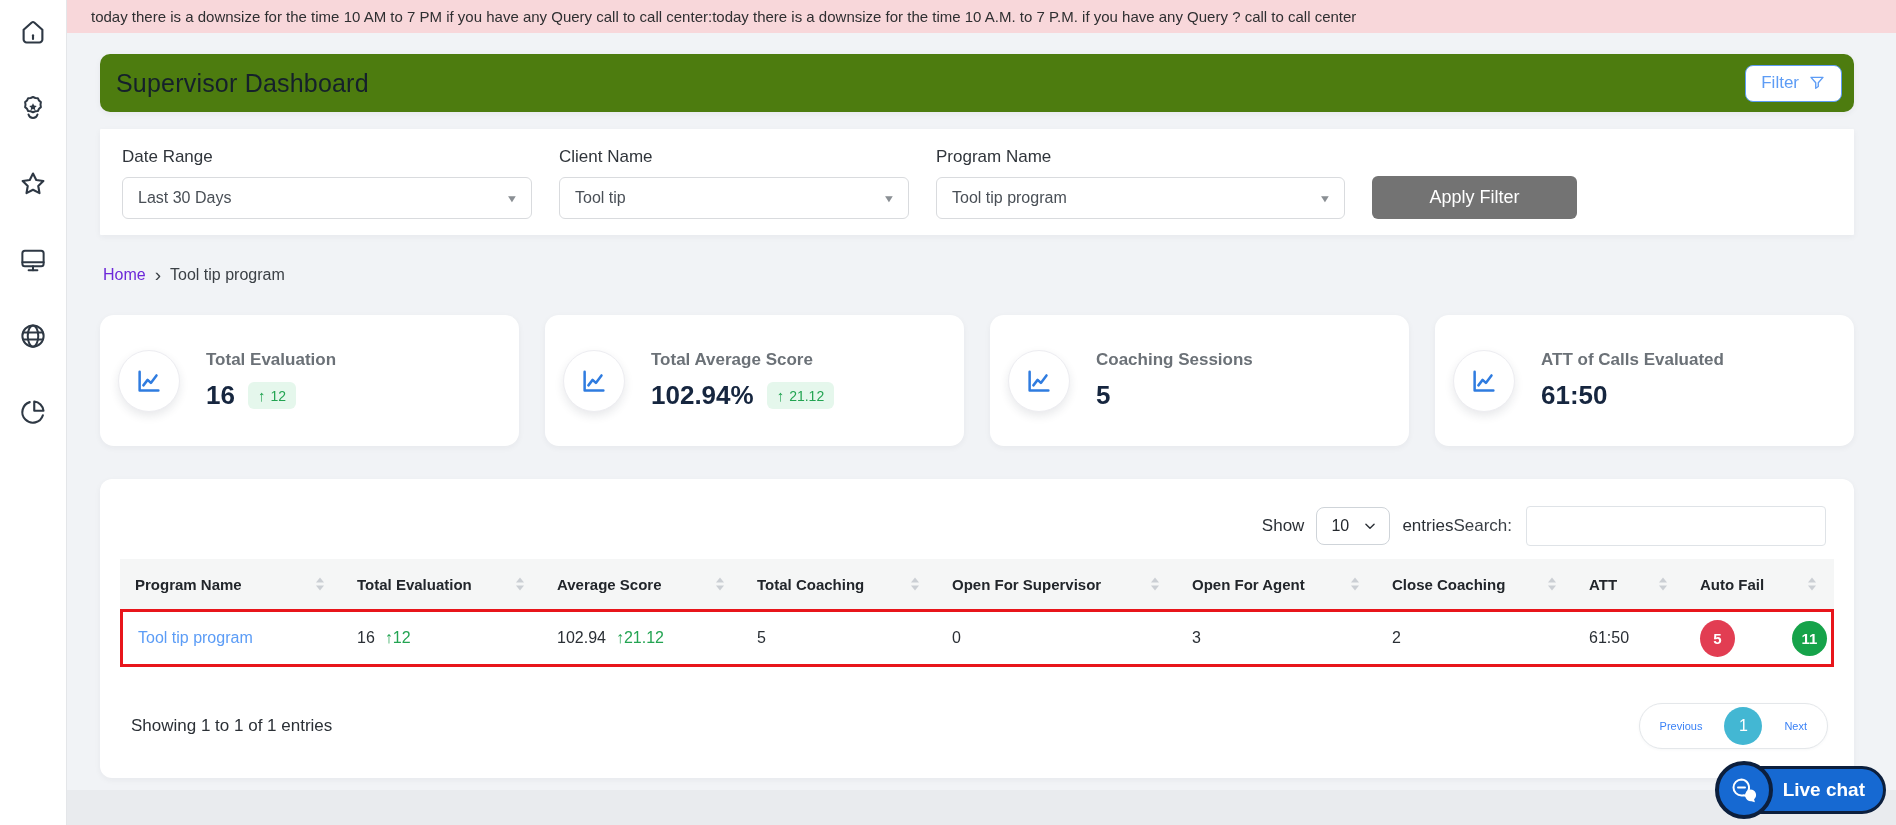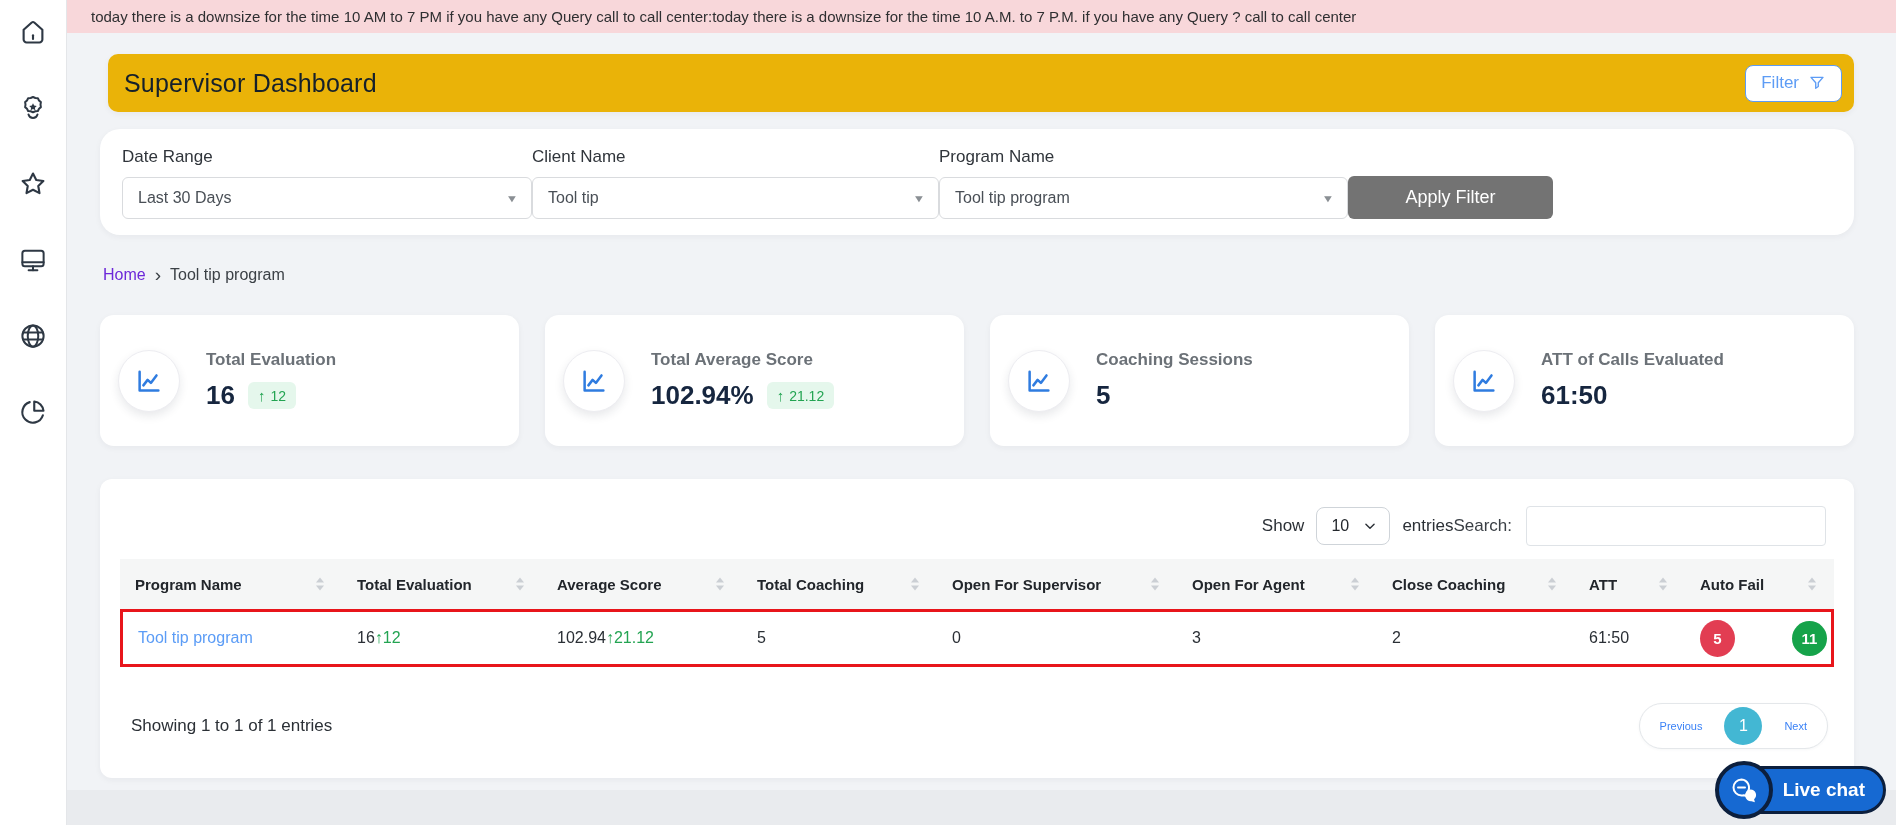--- a/index.html
+++ b/index.html
@@ -12,38 +12,38 @@
   .nav-btn { width:32px; height:32px; color:#2e3844; display:flex; align-items:center; justify-content:center; cursor:pointer; }
   .nav-btn svg { width:30px; height:30px; }
 
   
   .main { flex:1; height:790px; background:#f1f3f6; }
   .banner { height:33px; background:#f8d7da; display:flex; align-items:center; padding-left:24px;
             font-size:15px; color:#2f2f31; white-space:nowrap; overflow:hidden; }
   .content { padding:21px 44px 0 33px; }
 
   
-  .header-card { background:#eab308; border-radius:10px; height:58px; display:flex; align-items:center;
-                 justify-content:space-between; padding:0 12px 0 16px; box-shadow:0 2px 6px rgba(35,45,65,.05);margin-left:8px; }
+  .header-card { background:#4d7c0f; border-radius:10px; height:58px; display:flex; align-items:center;
+                 justify-content:space-between; padding:0 12px 0 16px; box-shadow:0 2px 6px rgba(35,45,65,.05); }
   .header-card h1 { font-size:25px; font-weight:normal; color:#15202b; letter-spacing:.2px; }
   .filter-btn { display:flex; align-items:center; gap:9px; height:37px; padding:0 15px; background:#fff;
                 border:1px solid #5d9cf5; border-radius:8px; color:#5d9cf5; font-size:17px;
                 font-family:inherit; cursor:pointer; }
   .filter-btn svg { width:18px; height:18px; }
 
   
-  .filter-card { margin-top:17px; background:#fff; border-radius:20px; height:106px; padding:18px 24px 16px 22px;
-                 display:flex; align-items:flex-end; box-shadow:0 2px 6px rgba(35,45,65,.05); }
+  .filter-card { margin-top:17px; background:#fff; border-radius:1px; height:106px; padding:18px 24px 16px 22px;
+                 display:flex; align-items:flex-end; gap:27px; box-shadow:0 2px 6px rgba(35,45,65,.05); }
   .fgroup { display:flex; flex-direction:column; }
   .fgroup label { font-size:17px; color:#30353b; margin-bottom:10px; }
   .select { height:42px; border:1px solid #d9dbde; border-radius:6px; background:#fff; display:flex;
             align-items:center; justify-content:space-between; padding:0 14px 0 15px; font-size:16px;
             color:#494f56; cursor:pointer; }
   .select .caret { font-size:10px; color:#8a8f94; transform:scaleX(1.3); }
-  .w1 { width:410px; } .w2 { width:407px; } .w3 { width:409px; }
+  .w1 { width:410px; } .w2 { width:350px; } .w3 { width:409px; }
   .apply-btn { width:205px; height:43px; background:#737373; color:#fff; border:none; border-radius:6px;
                font-size:18px; font-family:inherit; cursor:pointer; }
 
   
   .breadcrumb { margin:30px 0 0 3px; font-size:16px; display:flex; align-items:center; gap:9px; }
   .breadcrumb a { color:#6d28d9; text-decoration:none; cursor:pointer; }
   .bc-sep { color:#3b4046; font-size:19px; line-height:1; }
   .bc-current { color:#3b4046; }
 
   
@@ -80,21 +80,21 @@
           flex-direction:column; gap:3px; }
   .sort i { width:0; height:0; border-left:4.5px solid transparent; border-right:4.5px solid transparent; display:block; }
   .sort .up { border-bottom:5px solid #cbcfd4; }
   .sort .dn { border-top:5px solid #cbcfd4; }
 
   tr.data-row td { height:58px; background:#fff; font-size:16px; color:#2a2f35; padding-left:15px;
                    border-top:3px solid #e8151b; border-bottom:3px solid #e8151b; }
   tr.data-row td:first-child { border-left:3px solid #e8151b; }
   tr.data-row td:last-child  { border-right:3px solid #e8151b; }
   tr.data-row a { color:#5b9cf6; text-decoration:none; cursor:pointer; }
-  .delta { color:#23a452; }
+  .delta { color:#23a452; margin-left:10px; }
   .delta .arrow { font-weight:bold; }
   .badge-pair { display:flex; align-items:center; justify-content:space-between; padding-right:4px; }
   .pill { border-radius:50%; color:#fff; font-size:15px; font-weight:bold; display:flex;
           align-items:center; justify-content:center; }
   .pill.red { width:35px; height:37px; background:#e23d52; }
   .pill.green { width:35px; height:35px; background:#16a34a; }
 
   .table-footer { display:flex; justify-content:space-between; align-items:center; margin-top:36px; padding:0 6px 0 11px; }
   .summary { font-size:17px; color:#2b3036; }
   .pagination { display:flex; align-items:center; height:46px; border:1px solid #e4e7ea; border-radius:24px;

